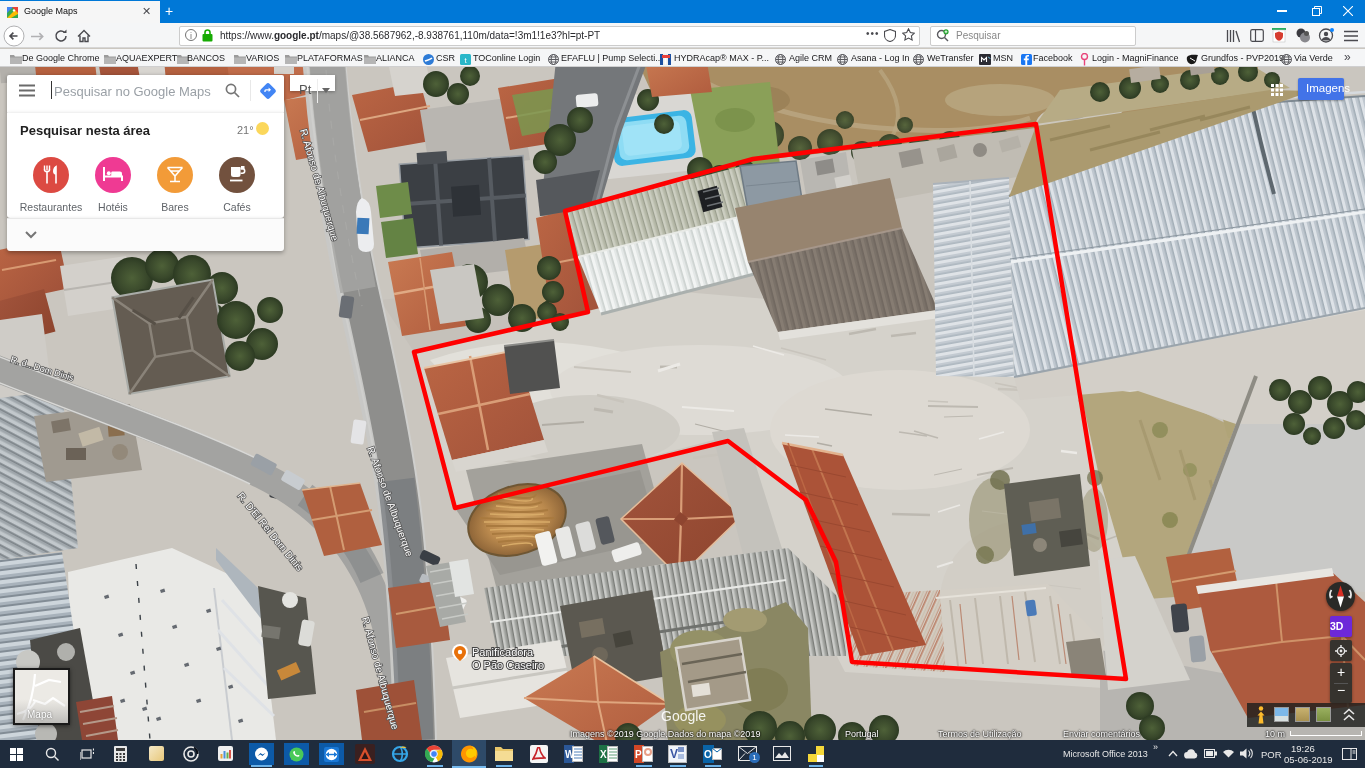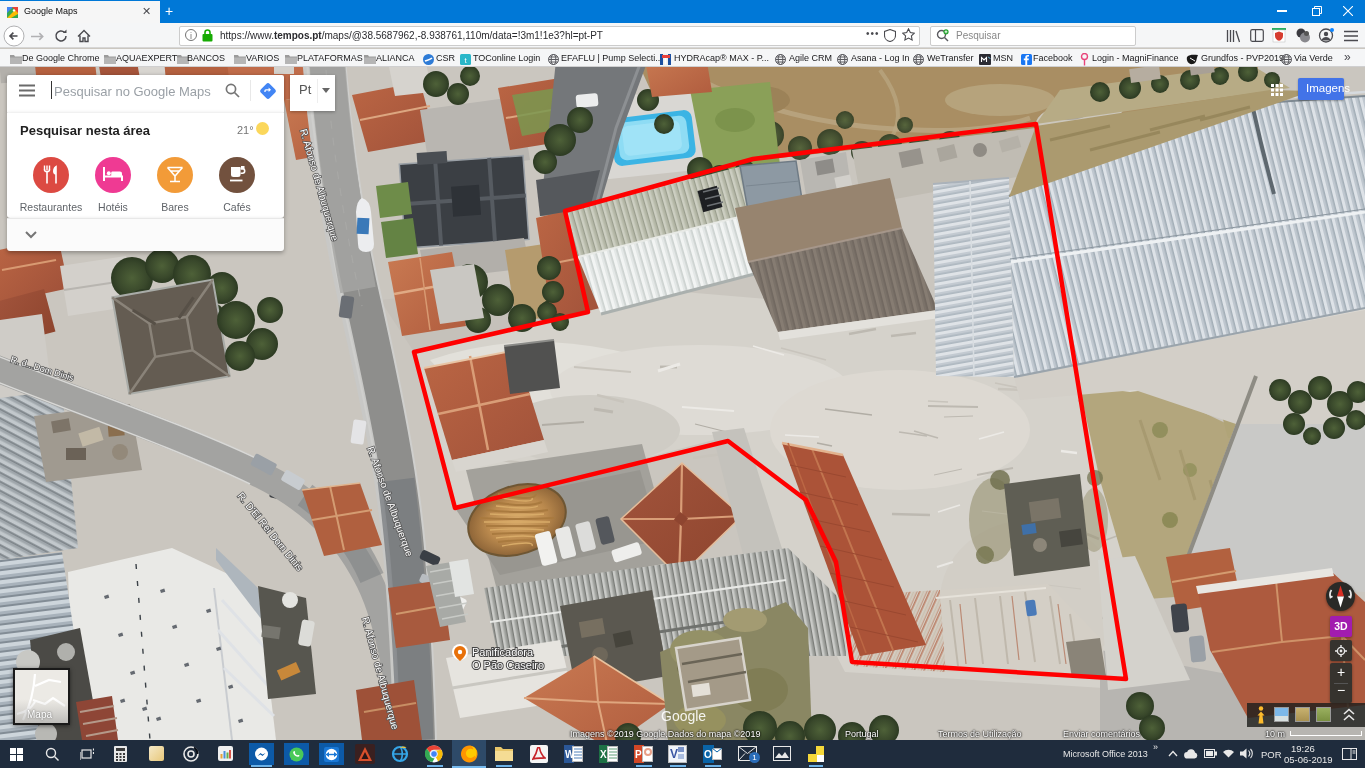--- a/index.html
+++ b/index.html
@@ -59,21 +59,21 @@
 
   <div class="abs" style="left:179px;top:3px;width:741px;height:20px;background:#fff;border:1px solid #ccc;border-radius:2px"></div>
 
   <div class="abs" style="left:185px;top:6px;width:12px;height:12px;border:1px solid #737373;border-radius:50%;color:#737373;font-size:9px;text-align:center;line-height:12px">i</div>
 
   <svg class="abs" style="left:202px;top:6px" width="11" height="13" viewBox="0 0 11 13">
       <rect x="0.5" y="5" width="10" height="7.5" rx="1" fill="#17ab03"></rect>
       <path d="M3 5V3.5a2.5 2.5 0 0 1 5 0V5" stroke="#17ab03" stroke-width="1.6" fill="none"></path>
     </svg>
 
-  <div class="abs" style="left:220px;top:6.5px;font-size:10px;color:#2a2a2e">https://www.<b>tempos.pt</b>/maps/@38.5687962,-8.938761,110m/data=!3m1!1e3?hl=pt-PT</div>
+  <div class="abs" style="left:220px;top:6.5px;font-size:10px;color:#2a2a2e">https://www.<b>google.pt</b>/maps/@38.5687962,-8.938761,110m/data=!3m1!1e3?hl=pt-PT</div>
 
   <div class="abs" style="left:866px;top:5px;font-size:10px;color:#4a4a4f;letter-spacing:1px">•••</div>
 
   <svg class="abs" style="left:884px;top:6px" width="12" height="13" viewBox="0 0 12 13">
       <path d="M6 0.5l5.5 2v4c0 3-2.5 5.5-5.5 6-3-0.5-5.5-3-5.5-6v-4z" fill="none" stroke="#4a4a4f" stroke-width="1.1"></path>
     </svg>
 
   <svg class="abs" style="left:902px;top:5px" width="13" height="13" viewBox="0 0 13 13">
       <path d="M6.5 0.8l1.8 3.7 4 .6-2.9 2.8.7 4-3.6-1.9-3.6 1.9.7-4L0.7 5.1l4-.6z" fill="none" stroke="#4a4a4f" stroke-width="1.1"></path>
     </svg>
@@ -944,21 +944,21 @@
     </svg>
   <div class="abs" style="left:243px;top:5px;width:1px;height:21px;background:#e8e8e8"></div>
 
   <svg class="abs" style="left:253px;top:8px" width="16" height="16" viewBox="0 0 16 16">
       <rect x="1.8" y="1.8" width="12.4" height="12.4" rx="2.5" fill="#4285f4" transform="rotate(45 8 8)"></rect>
       <path d="M5 9v-1.2a1 1 0 0 1 1-1h3.4" stroke="#fff" stroke-width="1.3" fill="none"></path>
       <path d="M8.6 4.6l2.4 2.2-2.4 2.2z" fill="#fff"></path>
     </svg>
 </div>
 
-<div class="abs" style="left:290px;top:75px;width:45px;height:36px;background:#fff;box-shadow:0 1px 3px rgba(0,0,0,.3)">
+<div class="abs" style="left:290px;top:75px;width:45px;height:16px;background:#fff;box-shadow:0 1px 3px rgba(0,0,0,.3)">
   <div class="abs" style="left:9px;top:7px;font-size:13px;color:#555">Pt</div>
   <div class="abs" style="left:27px;top:4px;width:1px;height:24px;background:#eee"></div>
   <div class="abs" style="left:32px;top:13px;width:0;height:0;border-left:4px solid transparent;border-right:4px solid transparent;border-top:5px solid #666"></div>
 </div>
 
 <div class="abs" style="left:7px;top:113px;width:277px;height:105px;background:#fff;border-radius:0 0 3px 3px;box-shadow:0 2px 5px rgba(0,0,0,.35)">
 
   <div class="abs" style="left:13px;top:10px;font-size:13px;font-weight:bold;color:#212121">Pesquisar nesta área</div>
 
   <div class="abs" style="left:230px;top:11px;font-size:11px;color:#757575">21°</div>
@@ -1027,21 +1027,21 @@
 </div>
 
 <div class="abs" style="left:1326px;top:582px;width:29px;height:29px;border-radius:50%;background:#2a2a27;box-shadow:0 1px 3px rgba(0,0,0,.4)">
   <svg class="abs" style="left:3px;top:2px" width="23" height="25" viewBox="0 0 23 25">
       <path d="M11.5 1.5L15 12.5h-7z" fill="#d93025"></path>
       <path d="M11.5 23.5L15 12.5h-7z" fill="#fff"></path>
       <path d="M2.5 6c-1.5 2-1.8 5-1 7.5l2-1.2M20.5 6c1.5 2 1.8 5 1 7.5l-2-1.2" stroke="#e8e8e8" stroke-width="1.8" fill="none"></path>
     </svg>
 </div>
 
-<div class="abs" style="left:1330px;top:616px;width:22px;height:21px;background:#a21caf;border-radius:2px;color:#fff;font-size:10.5px;font-weight:bold;text-align:center;line-height:21px;box-shadow:0 1px 3px rgba(0,0,0,.4)">3D</div>
+<div class="abs" style="left:1330px;top:616px;width:22px;height:21px;background:#6d28d9;border-radius:2px;color:#fff;font-size:10.5px;font-weight:bold;text-align:left;line-height:21px;box-shadow:0 1px 3px rgba(0,0,0,.4)">3D</div>
 
 <div class="abs" style="left:1330px;top:640px;width:22px;height:21px;background:#36332e;border-radius:2px;box-shadow:0 1px 3px rgba(0,0,0,.4)">
   <svg class="abs" style="left:5px;top:4.5px" width="12" height="12" viewBox="0 0 12 12">
       <circle cx="6" cy="6" r="3.6" fill="none" stroke="#e8e8e8" stroke-width="1.4"></circle>
       <circle cx="6" cy="6" r="1.4" fill="#e8e8e8"></circle>
       <path d="M6 0v2M6 10v2M0 6h2M10 6h2" stroke="#e8e8e8" stroke-width="1.4"></path>
     </svg>
 </div>
 
 <div class="abs" style="left:1330px;top:663px;width:22px;height:40px;background:#36332e;border-radius:2px;box-shadow:0 1px 3px rgba(0,0,0,.4)">

